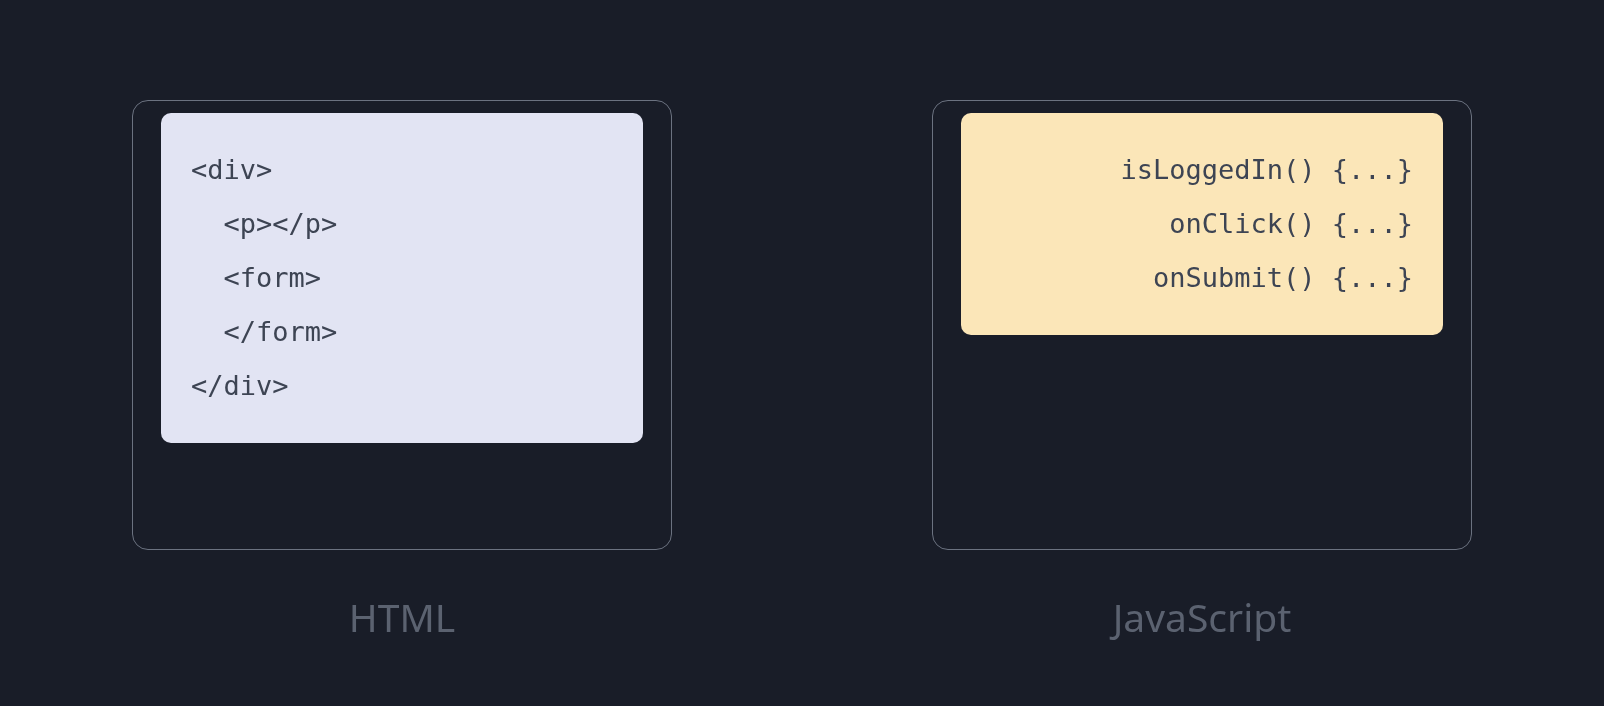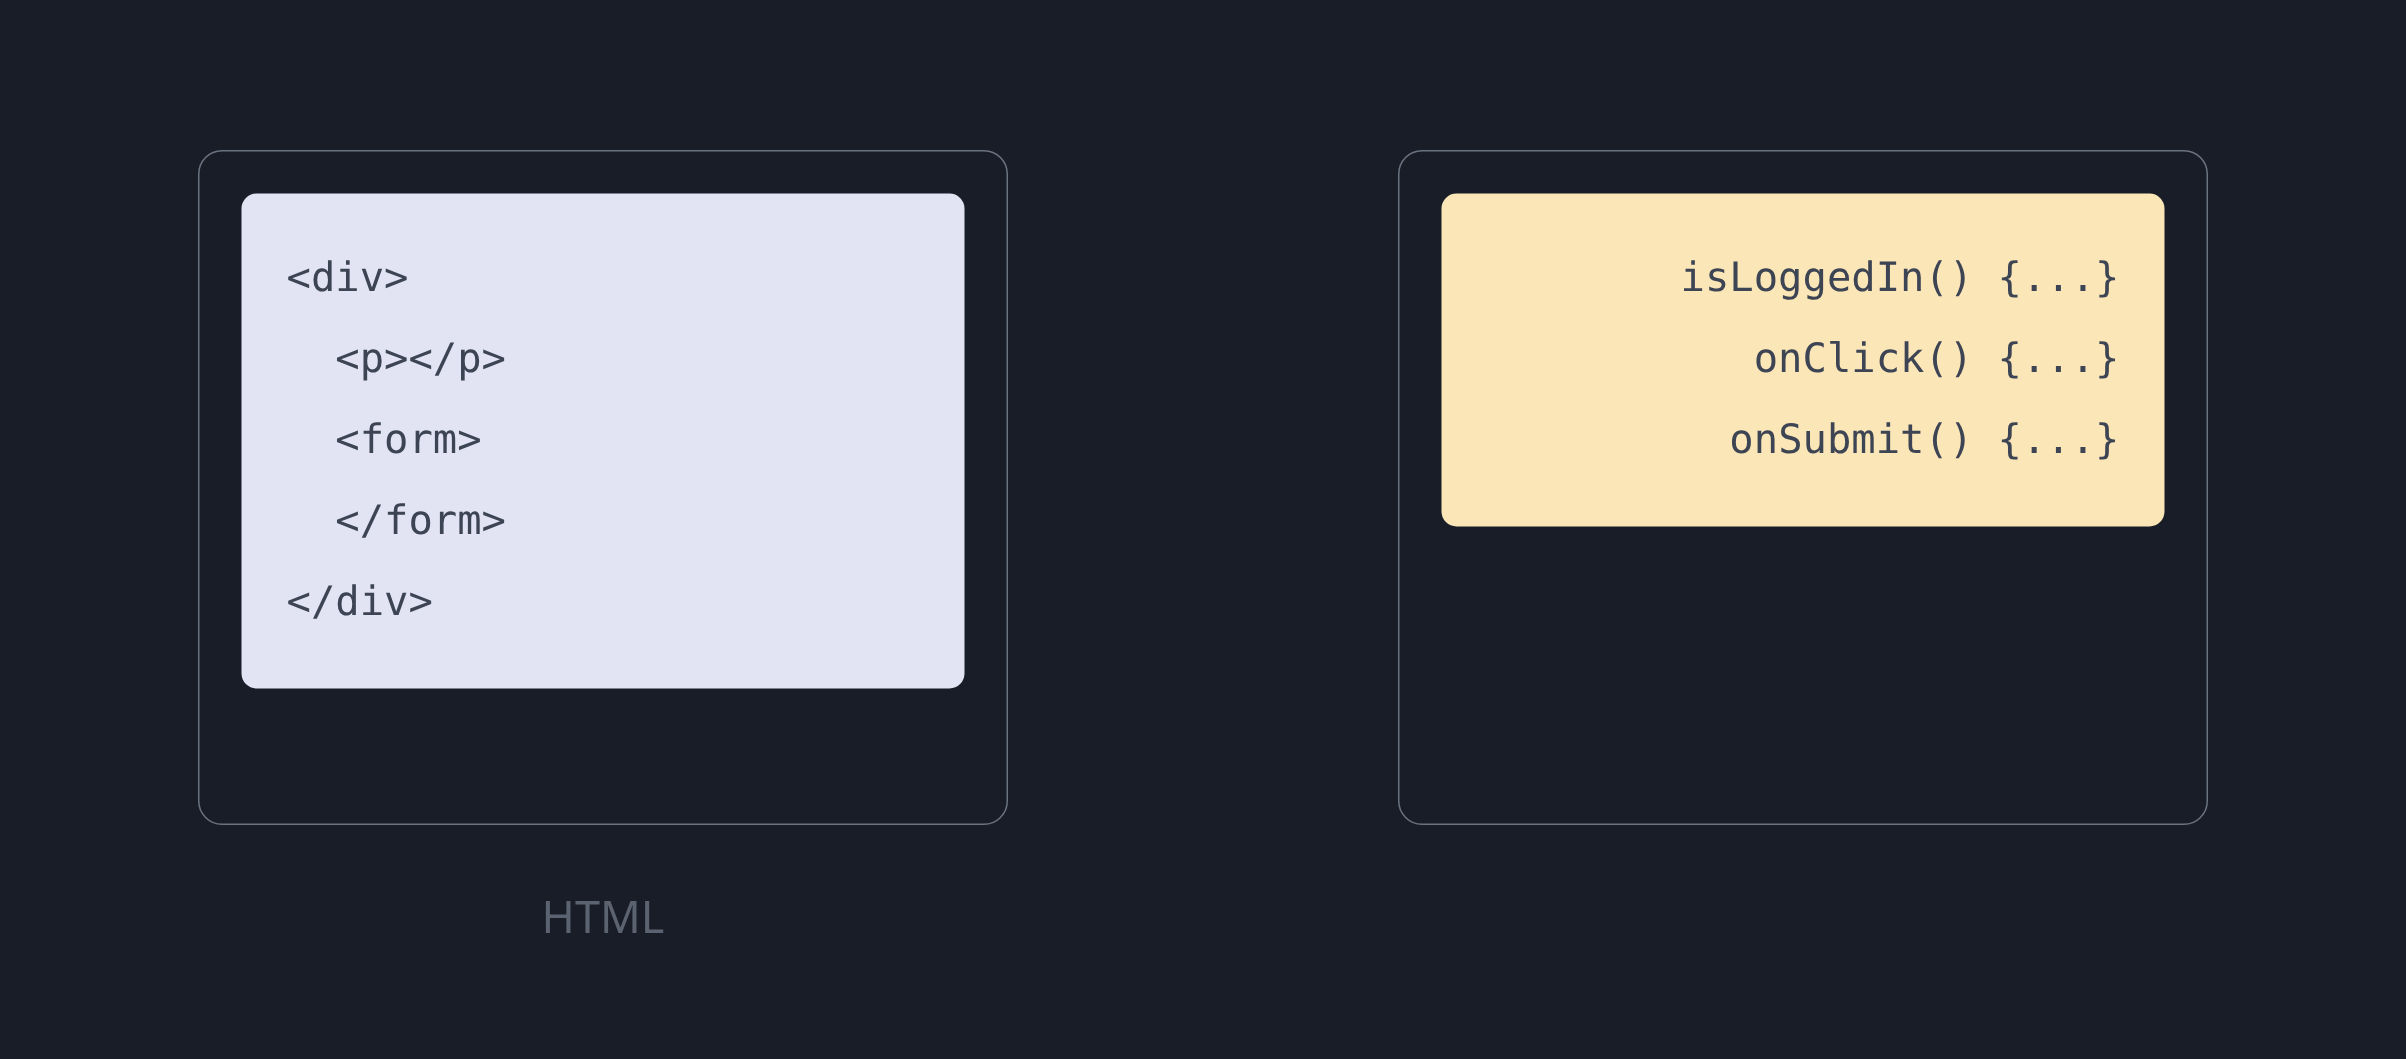--- a/index.html
+++ b/index.html
@@ -25,21 +25,21 @@
       flex-direction: column;
       align-items: center;
       gap: 40px;
     }
     
     .outer-panel {
       width: 540px;
       height: 450px;
       border: 1.5px solid #6b7280;
       border-radius: 16px;
-      padding: 28px 28px;
+      padding: 12px 28px;
       background-color: transparent;
     }
     
     .code-block {
       border-radius: 10px;
       padding: 30px 30px;
       font-size: 27px;
       line-height: 2.0;
       color: #3d4453;
       font-family: ui-monospace, 'SF Mono', 'Menlo', 'Consolas', monospace;
@@ -51,21 +51,21 @@
     }
     
     .code-block-js {
       background-color: #fbe6b8;
       text-align: right;
     }
     
     .panel-label {
       color: #5b6270;
       font-family: -apple-system, 'Segoe UI', system-ui, sans-serif;
-      font-size: 30px;
+      font-size: 39px;
       font-weight: 400;
     }
   </style>
 </head>
 <body>
 
 <div class="panel-group">
   <div class="outer-panel">
     <div class="code-block code-block-html">&lt;div&gt;
   &lt;p&gt;&lt;/p&gt;
@@ -75,13 +75,14 @@
   </div>
   <div class="panel-label">HTML</div>
 </div>
 
 <div class="panel-group">
   <div class="outer-panel">
     <div class="code-block code-block-js">isLoggedIn() {...}
 onClick() {...}
 onSubmit() {...}</div>
   </div>
+  <div class="panel-label">JavaScript</div>
 </div>
 
 </body></html>

